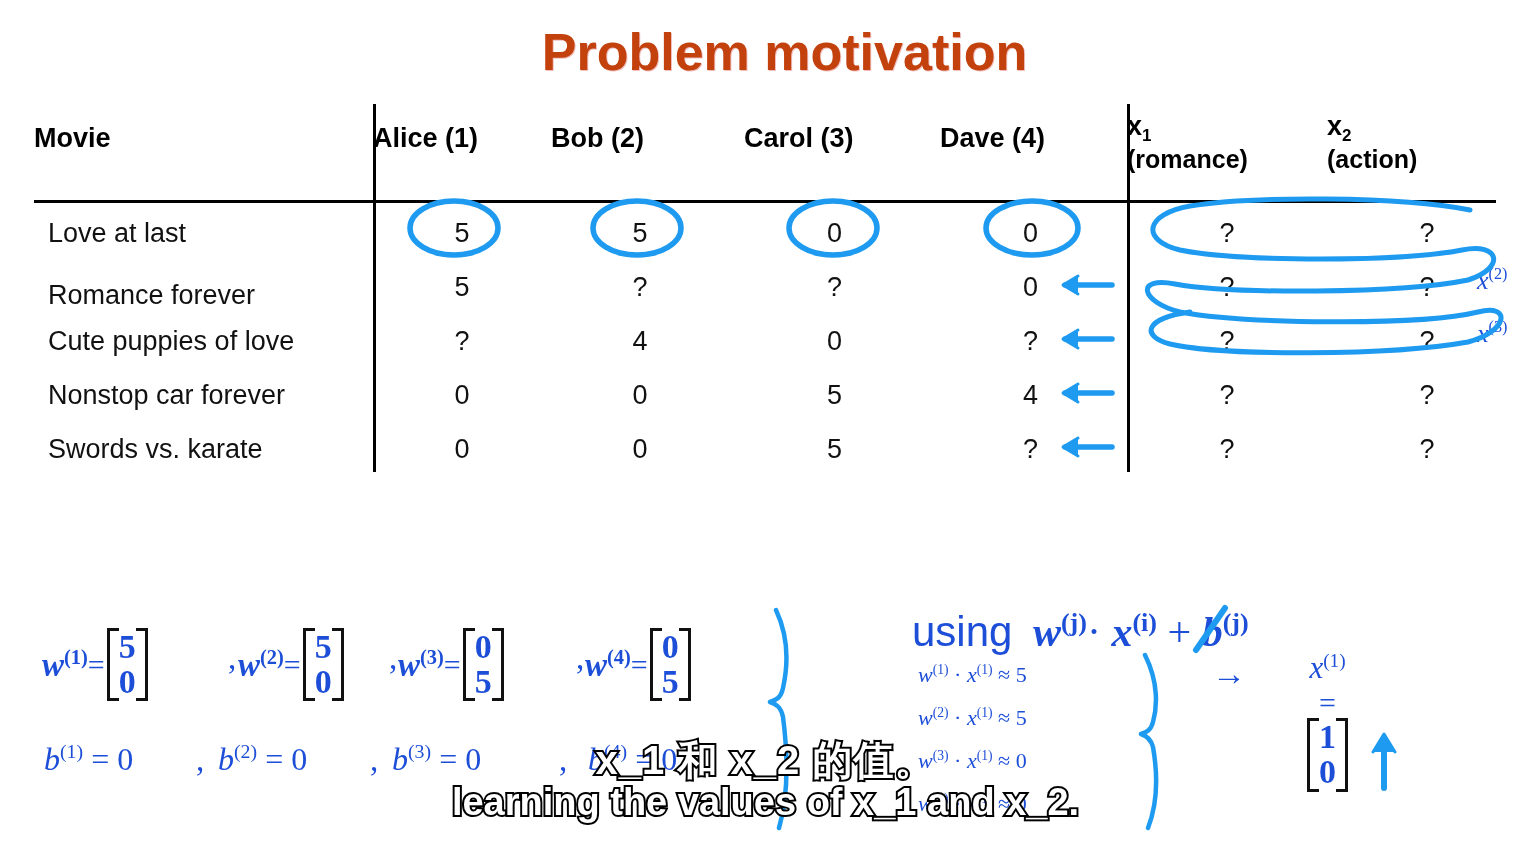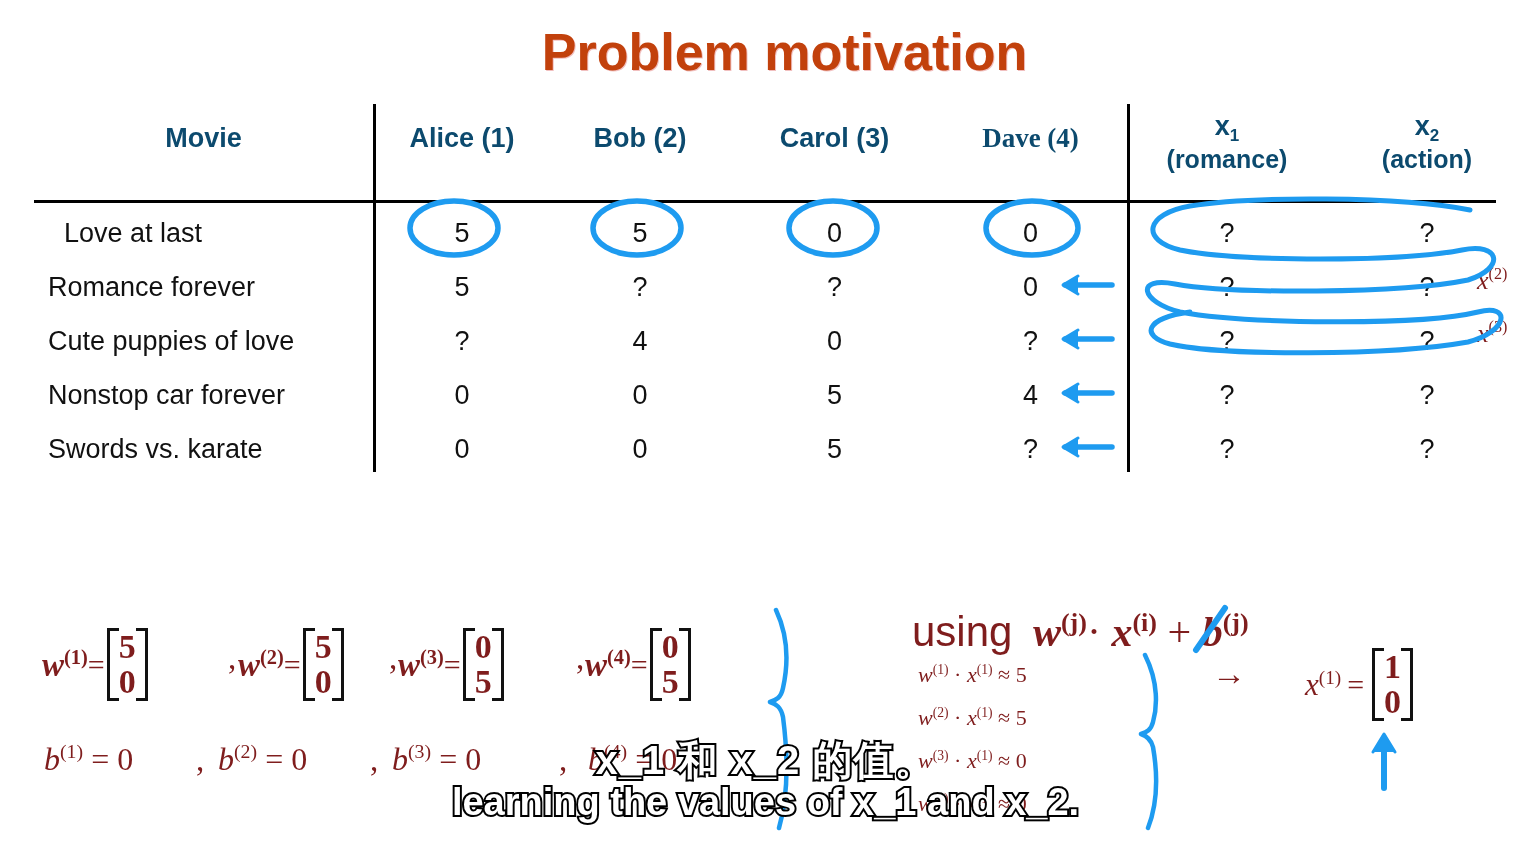--- a/index.html
+++ b/index.html
@@ -26,42 +26,42 @@
 
   
   .tbl{position:absolute;left:0;top:104px;width:1531px;height:372px;}
   .vline{position:absolute;top:0;width:2.5px;background:#000;height:368px;}
   .vline.l{left:373px;}
   .vline.r{left:1127px;}
   .hline{position:absolute;left:34px;top:96px;width:1462px;height:3px;background:#000;}
 
   .hdr{position:absolute;top:0;height:95px;}
   .hdr .lab{
-    position:absolute;width:100%;text-align:center;
-    font-weight:bold;font-size:27px;color:#0c4a6e;
+    position:absolute;width:100%;text-align:left;
+    font-weight:bold;font-size:27px;color:#000000;
     line-height:1.08;
   }
   .hdr .lab .sub{font-size:25px;display:block;}
   .hdr .lab sub{font-size:17px;}
 
   .cell{
     position:absolute;text-align:center;
     font-size:27px;color:#111;
     font-weight:400;
   }
   .rowname{
     position:absolute;text-align:left;
     font-size:27px;color:#111;
   }
 
   
   #ink{position:absolute;left:0;top:0;width:1531px;height:847px;pointer-events:none;}
 
   
-  .math{position:absolute;font-family:"Liberation Serif", serif;color:#7f1d1d;}
+  .math{position:absolute;font-family:"Liberation Serif", serif;color:#1d4ed8;}
   .mi{font-style:italic;font-weight:bold;}
   .mi-l{font-style:italic;}
   sup.exp{font-size:.62em;vertical-align:super;font-style:normal;}
   .vec{
     display:inline-block;vertical-align:middle;
     position:relative;padding:0 12px;margin:0 2px;
   }
   .vec .col{display:flex;flex-direction:column;line-height:1.02;font-style:normal;font-weight:bold;font-size:34px;}
   .vec:before,.vec:after{
     content:"";position:absolute;top:-2px;bottom:-2px;width:9px;
@@ -101,41 +101,41 @@
   <div class="tbl">
     <div class="vline l"></div>
     <div class="vline r"></div>
     <div class="hline"></div>
 
     <div class="hdr">
       <div class="lab" style="left:34px;width:339px;top:20px;">Movie</div>
       <div class="lab" style="left:373px;width:178px;top:20px;">Alice (1)</div>
       <div class="lab" style="left:551px;width:178px;top:20px;">Bob (2)</div>
       <div class="lab" style="left:744px;width:181px;top:20px;">Carol (3)</div>
-      <div class="lab" style="left:940px;width:181px;top:20px;font-family:Liberation Serif, serif;">Dave (4)</div>
+      <div class="lab" style="left:940px;width:181px;top:20px;">Dave (4)</div>
 
       <div class="lab" style="left:1127px;width:200px;top:8px;">
         <span><span>x</span><sub>1</sub></span>
         <span class="sub">(romance)</span>
       </div>
       <div class="lab" style="left:1327px;width:200px;top:8px;">
         <span><span>x</span><sub>2</sub></span>
         <span class="sub">(action)</span>
       </div>
     </div>
 
-    <div class="rowname" style="left:48px;top:114px;margin-left:16px;">Love at last</div>
+    <div class="rowname" style="left:48px;top:114px;">Love at last</div>
     <div class="cell" style="left:373px;width:178px;top:114px;">5</div>
     <div class="cell" style="left:551px;width:178px;top:114px;">5</div>
     <div class="cell" style="left:744px;width:181px;top:114px;">0</div>
     <div class="cell" style="left:940px;width:181px;top:114px;">0</div>
     <div class="cell" style="left:1127px;width:200px;top:114px;">?</div>
     <div class="cell" style="left:1327px;width:200px;top:114px;">?</div>
 
-    <div class="rowname" style="left:48px;top:168px;">Romance forever</div>
+    <div class="rowname" style="left:48px;top:176px;">Romance forever</div>
     <div class="cell" style="left:373px;width:178px;top:168px;">5</div>
     <div class="cell" style="left:551px;width:178px;top:168px;">?</div>
     <div class="cell" style="left:744px;width:181px;top:168px;">?</div>
     <div class="cell" style="left:940px;width:181px;top:168px;">0</div>
     <div class="cell" style="left:1127px;width:200px;top:168px;">?</div>
     <div class="cell" style="left:1327px;width:200px;top:168px;">?</div>
 
     <div class="rowname" style="left:48px;top:222px;">Cute puppies of love</div>
     <div class="cell" style="left:373px;width:178px;top:222px;">?</div>
     <div class="cell" style="left:551px;width:178px;top:222px;">4</div>
@@ -265,21 +265,21 @@
     <span style="font-style:normal;"> <span>≈</span> <span>0</span></span>
   </div>
   <div class="math eq mi-l" style="left:918px;top:791px;">
     <span>w</span><sup class="exp">(4)</sup>
     <span style="font-style:normal;"> · </span>
     <span>x</span><sup class="exp">(1)</sup>
     <span style="font-style:normal;"> <span>≈</span> <span>0</span></span>
   </div>
 
   <div class="math arrowR" style="left:1212px;top:655px;">→</div>
-  <div class="math wline" style="left:1305px;top:650px;">
+  <div class="math wline" style="left:1305px;top:650px;flex-direction:column;">
     <span class="mi-l" style="font-size:31px;"><span>x</span><sup class="exp">(1)</sup></span>
     <span style="font-size:30px;padding:0 6px;">=</span>
     <span class="vec">
         <span class="col">
       <span>1</span>
           <span>0</span>
     </span>
       </span>
   </div>
 

